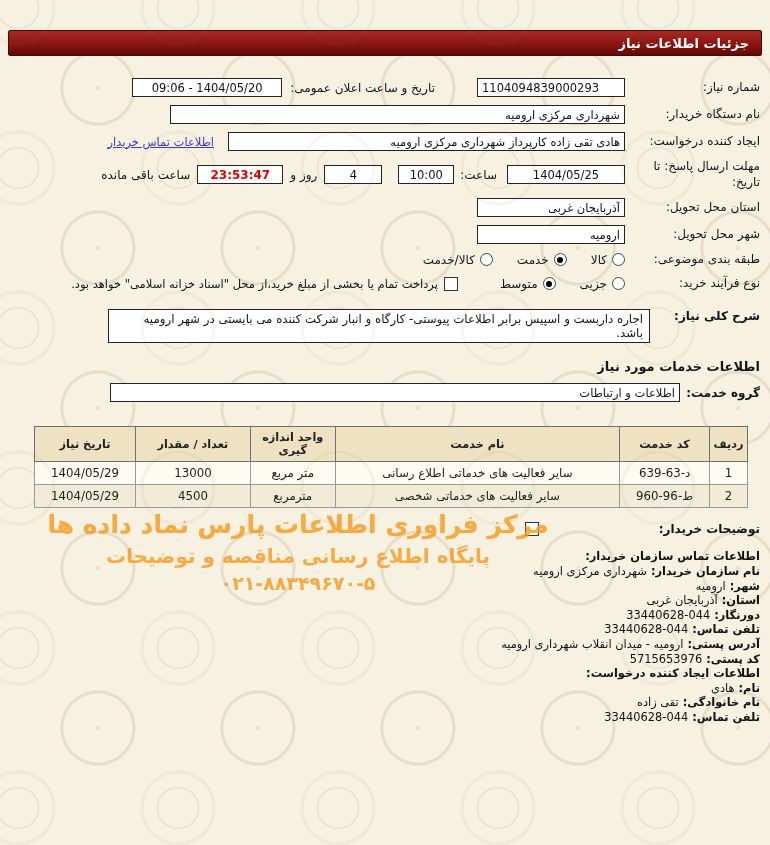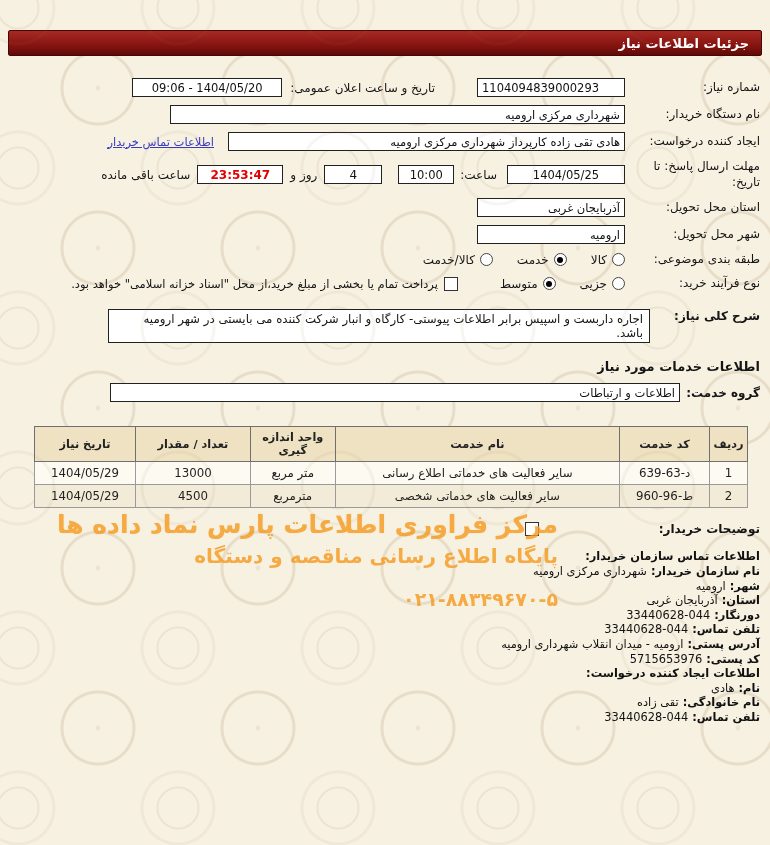--- a/index.html
+++ b/index.html
@@ -45,24 +45,24 @@
   .tbl tbody tr:nth-child(even) td{background:#f2ebd7}
   .notesrow{margin-top:14px}
   .contact{margin-top:13px;font-size:11.4px;line-height:14.6px;color:#111}
   .cline b{margin-left:4px}
   .chead{font-weight:bold}
   .wm{position:absolute;inset:0;z-index:3;pointer-events:none;
     background-image:
       radial-gradient(circle, transparent 0 34px, rgba(146,116,66,0.07) 35px 37px, transparent 38px);
     background-size:160px 160px;background-position:98px 88px;}
   .wm-latin{position:absolute;top:447px;left:162px;font-size:29px;font-weight:bold;letter-spacing:1px;color:rgba(88,88,88,0.42);direction:ltr}
-  .wm-fa{position:absolute;top:510px;left:38px;width:520px;color:var(--wm-orange,#f59b22);opacity:0.82}
+  .wm-fa{position:absolute;top:510px;left:38px;width:520px;text-align:center;color:var(--wm-orange,#f59b22);opacity:0.82}
   .wm-l1{font-size:25px;font-weight:bold;white-space:nowrap;text-shadow:0 0 1px rgba(245,155,34,.6)}
   .wm-l2{font-size:20px;font-weight:bold;margin-top:5px;white-space:nowrap}
-  .wm-phone{font-size:19px;font-weight:bold;margin-top:20px;letter-spacing:2px}
+  .wm-phone{font-size:19px;font-weight:bold;margin-top:4px;letter-spacing:2px}
 </style>
 </head>
 <body>
 
 <div class="page">
 
   <div class="titlebar">
     <span>جزئیات اطلاعات نیاز</span>
   </div>
 
@@ -207,18 +207,18 @@
       <div class="cline"><b>نام:</b><span>هادی</span></div>
       <div class="cline"><b>نام خانوادگی:</b><span>تقی زاده</span></div>
       <div class="cline"><b>تلفن تماس:</b><span>044-33440628</span></div>
     </div>
 
   </div>
 
   <div class="wm">
     <div class="wm-fa">
       <div class="wm-l1">مرکز فراوری اطلاعات پارس نماد داده ها</div>
-      <div class="wm-l2">پایگاه اطلاع رسانی مناقصه و دستگاه</div>
+      <div class="wm-l2">پایگاه اطلاع رسانی مناقصه و توضیحات</div>
       <div class="wm-phone">۰۲۱-۸۸۳۴۹۶۷۰-۵</div>
     </div>
   </div>
 
 </div>
 
 </body></html>

